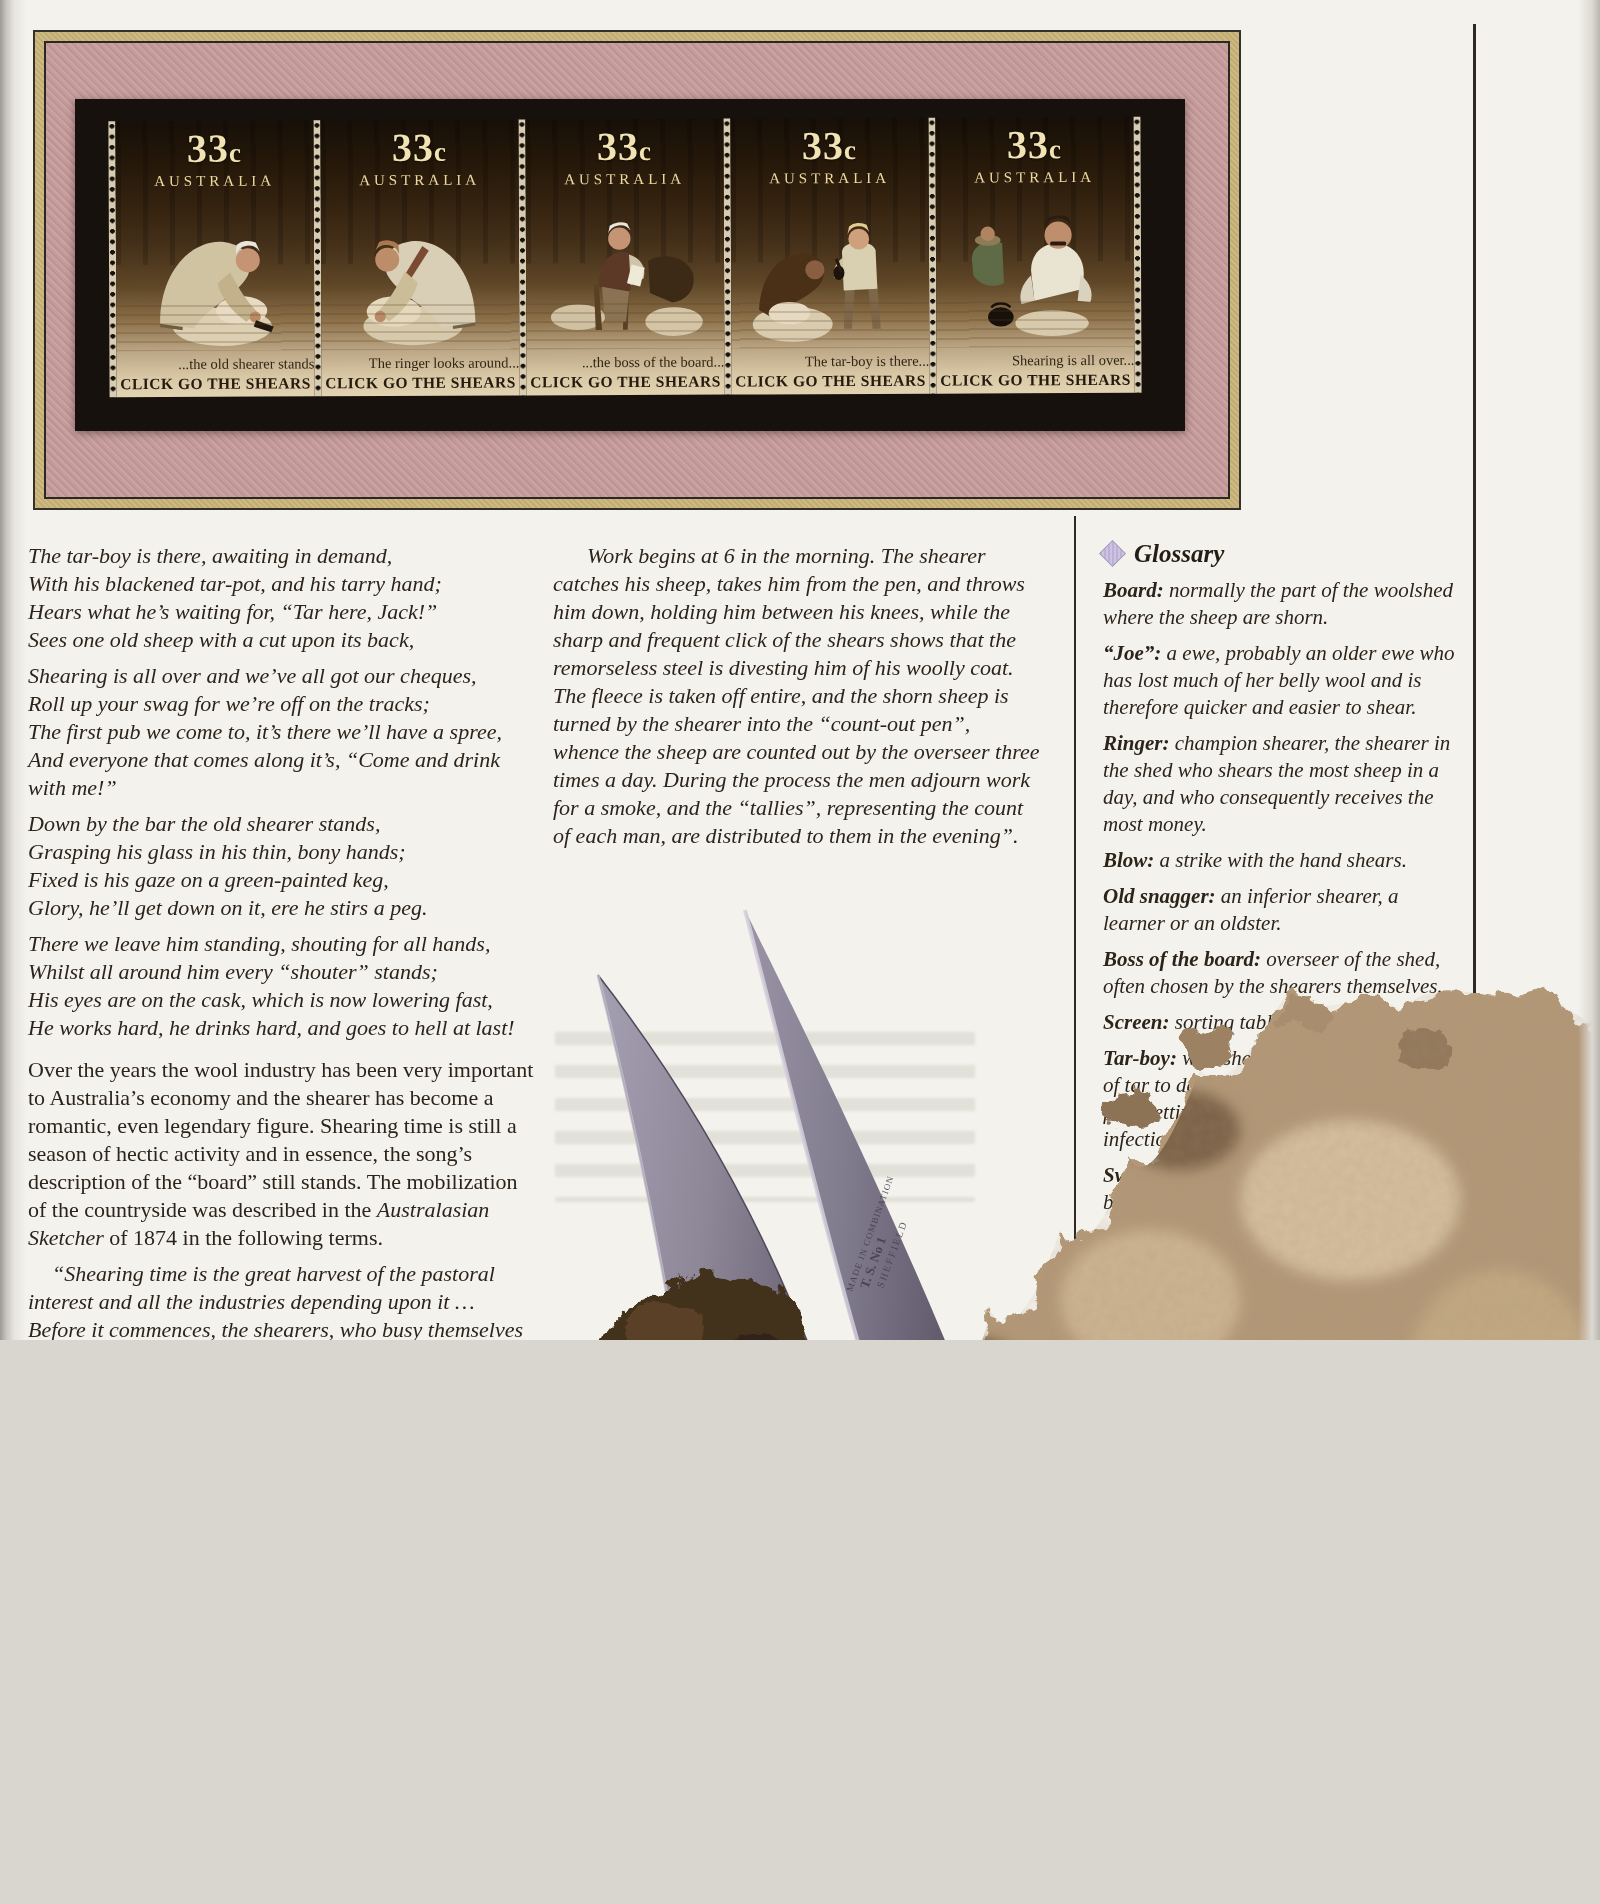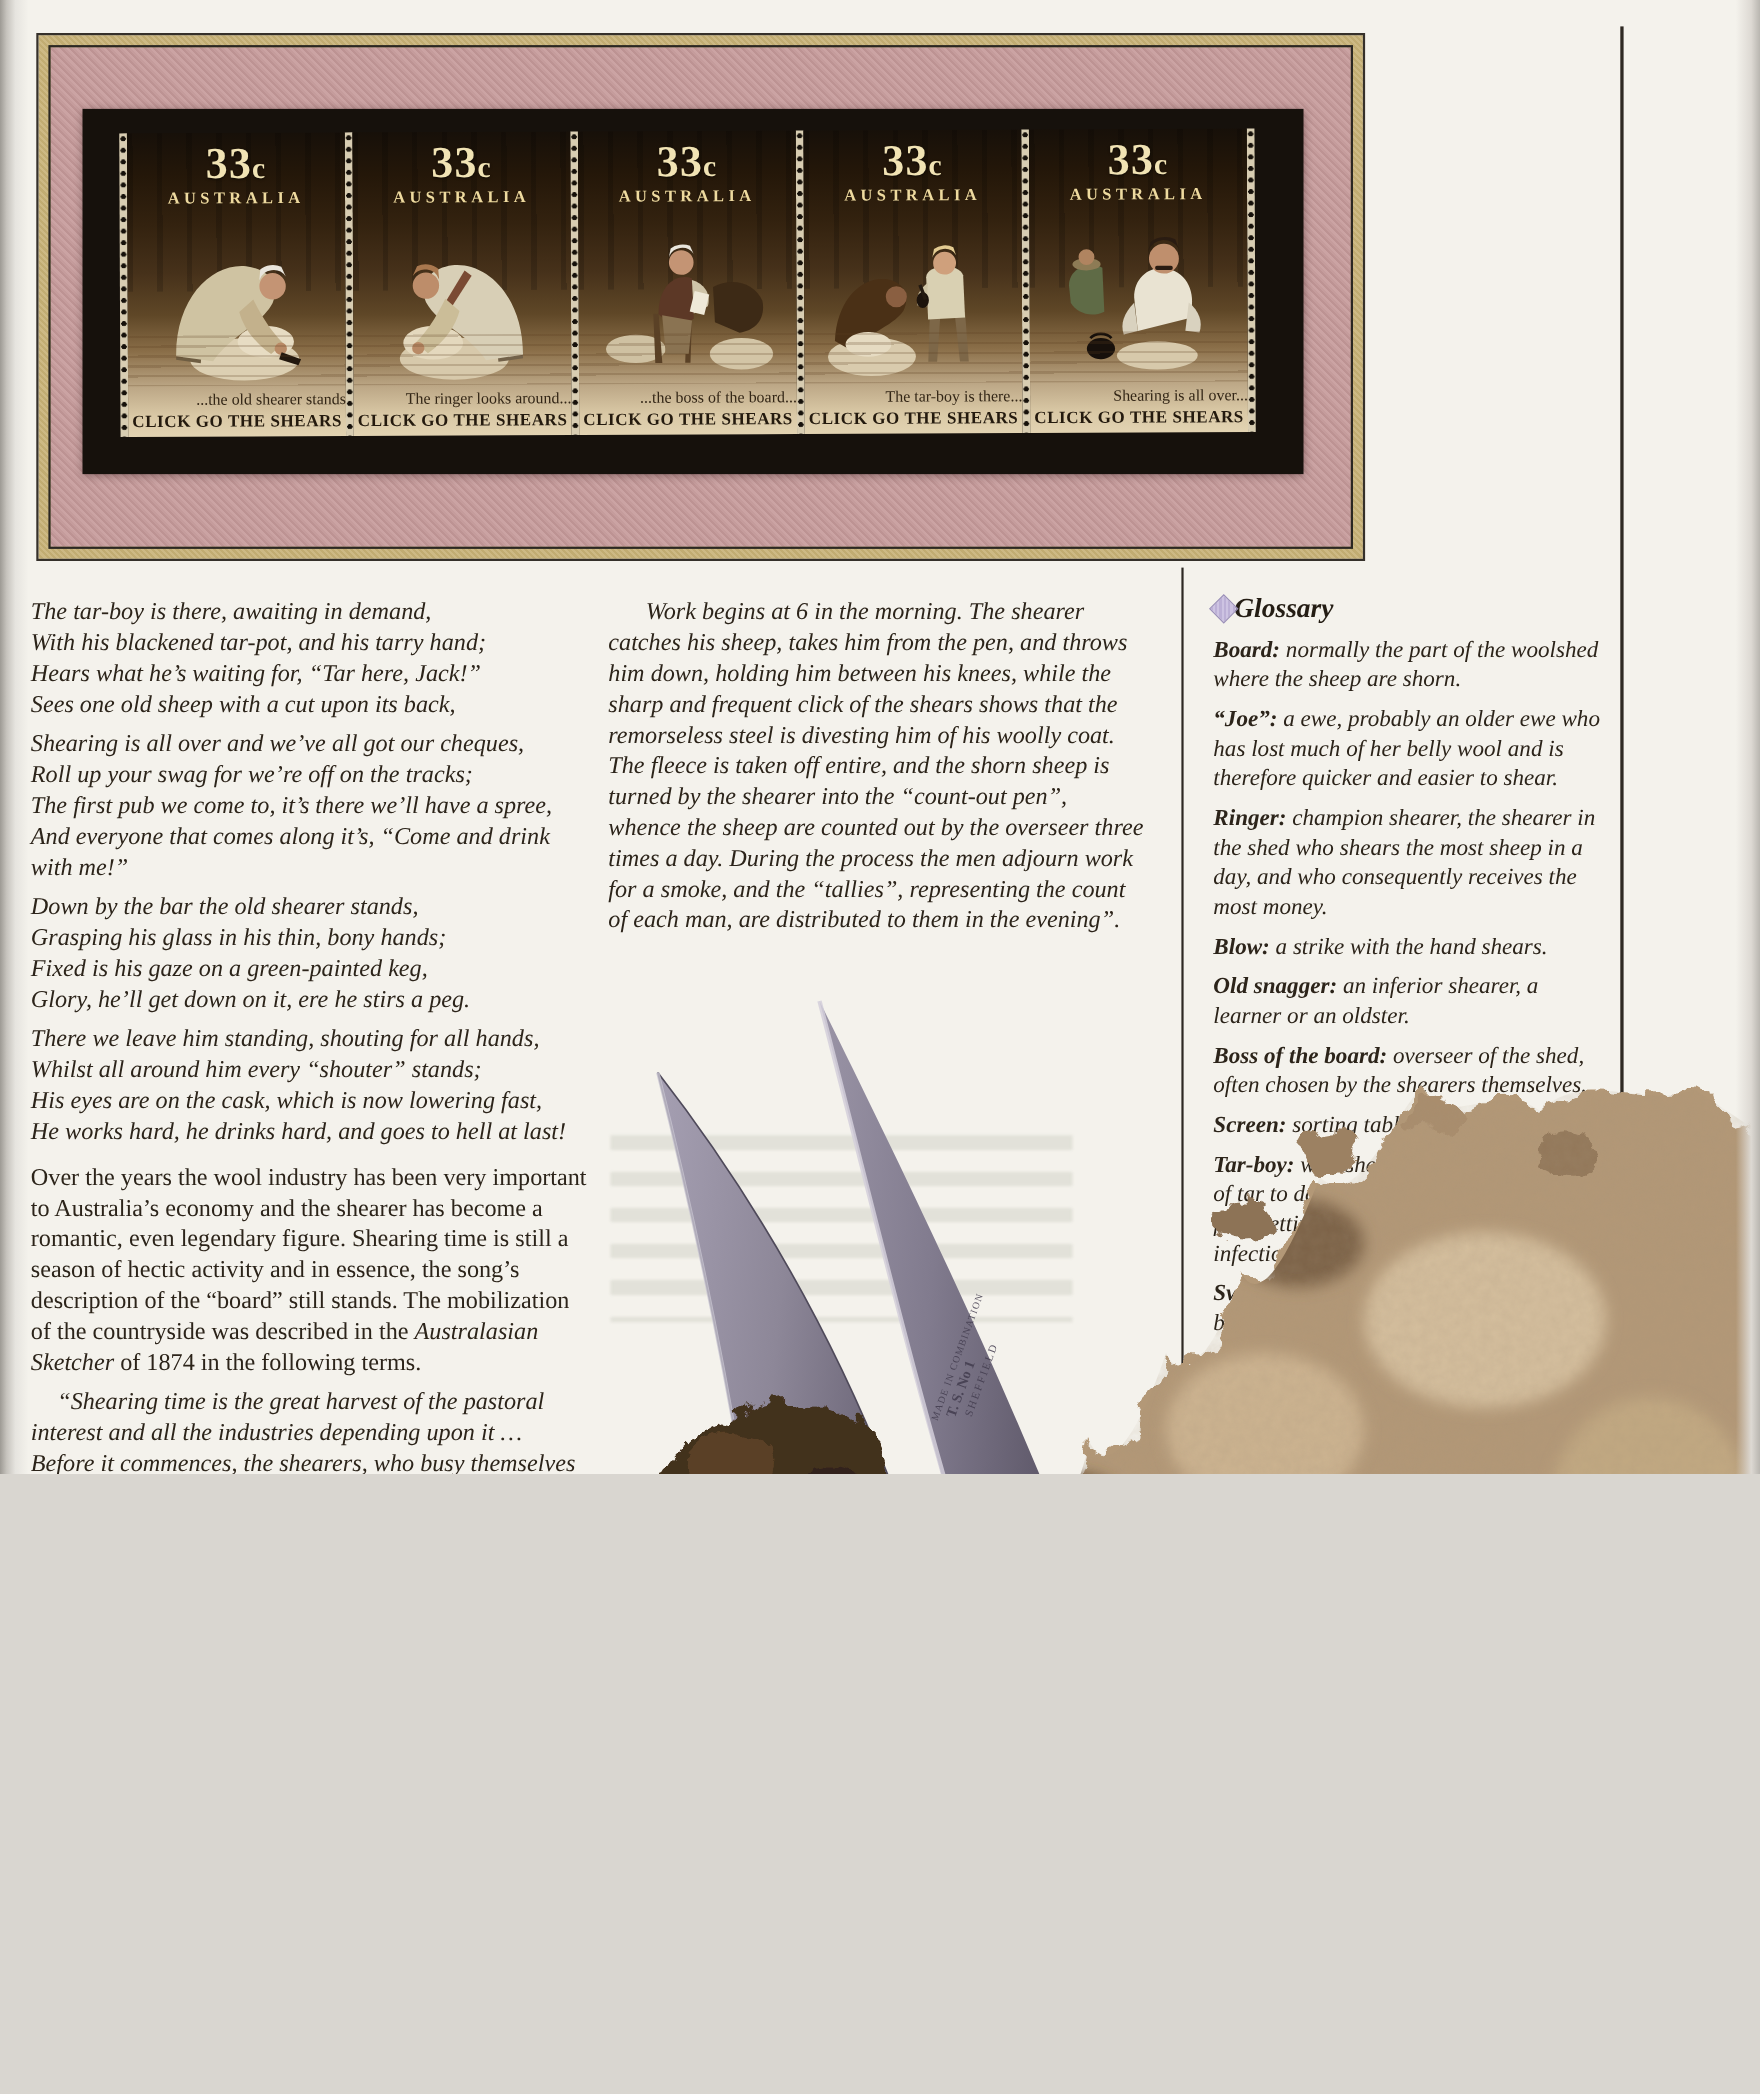--- a/index.html
+++ b/index.html
@@ -32,36 +32,36 @@
   .stamp::before{content:"";position:absolute;left:0;top:0;right:0;height:52%;opacity:.5;
     background:repeating-linear-gradient(90deg,rgba(0,0,0,.35) 0 5px,rgba(0,0,0,0) 5px 27px);}
   .stamp::after{content:"";position:absolute;left:0;bottom:46px;right:0;height:46px;opacity:.28;
     background:repeating-linear-gradient(180deg,rgba(90,60,30,.8) 0 2px,rgba(0,0,0,0) 2px 9px);}
   .art{position:absolute;left:0;top:46px;width:198px;height:184px;}
   .stamp-value{position:absolute;top:8px;width:100%;text-align:center;z-index:2;
     color:#f1e3b4;font-weight:700;font-size:40px;line-height:1;letter-spacing:1px;
     text-shadow:0 1px 2px rgba(0,0,0,.6);}
   .stamp-value .cents{font-size:27px;}
   .stamp-country{position:absolute;top:52px;width:100%;text-align:center;z-index:2;
-    color:#eeda9f;font-weight:700;font-size:15px;letter-spacing:4px;}
+    color:#eeda9f;font-weight:400;font-size:15px;letter-spacing:4px;}
   .stamp-cap{position:absolute;bottom:24px;width:100%;text-align:right;z-index:2;
     font-size:14.5px;color:#332616;}
   .stamp-series{position:absolute;bottom:4px;width:100%;text-align:center;z-index:2;
     font-size:15.5px;font-weight:600;letter-spacing:.5px;color:#241a0e;}
   
   .col{position:absolute;z-index:4;font-size:22px;line-height:28px;}
   .col-left{left:28px;top:542px;width:506px;}
   .col-mid{left:553px;top:542px;width:488px;font-style:italic;}
   .col-gloss{left:1103px;top:540px;width:358px;font-style:italic;font-size:21px;line-height:27px;}
   .stanza{font-style:italic;margin:0 0 8px 0;}
   .stanza div{white-space:nowrap;}
   .prose{margin:14px 0 0 0;}
   .prose-quote{font-style:italic;margin:8px 0 0 0;text-indent:24px;}
   .mid-quote{margin:0;text-indent:34px;}
-  .gloss-head{display:flex;align-items:center;margin:0 0 10px 0;}
+  .gloss-head{display:flex;align-items:center;gap:12px;margin:0 0 10px 0;}
   .diamond{width:17px;height:17px;transform:rotate(45deg);flex:0 0 auto;
     background:repeating-linear-gradient(45deg,#bcb0d6 0 2px,#cdc3e2 2px 4px);
     border:1px solid #9a8fb8;}
   .gloss-title{font-size:25px;font-weight:600;font-style:italic;color:#241d14;}
   .gloss-entry{margin:0 0 9px 0;}
   .gloss-entry b{font-weight:700;}
   
   .rule{position:absolute;width:2px;background:#2e2923;z-index:2;}
   .rule-a{left:1074px;top:516px;height:1045px;}
   .rule-b{left:1473px;top:24px;height:1215px;width:2.5px;}

